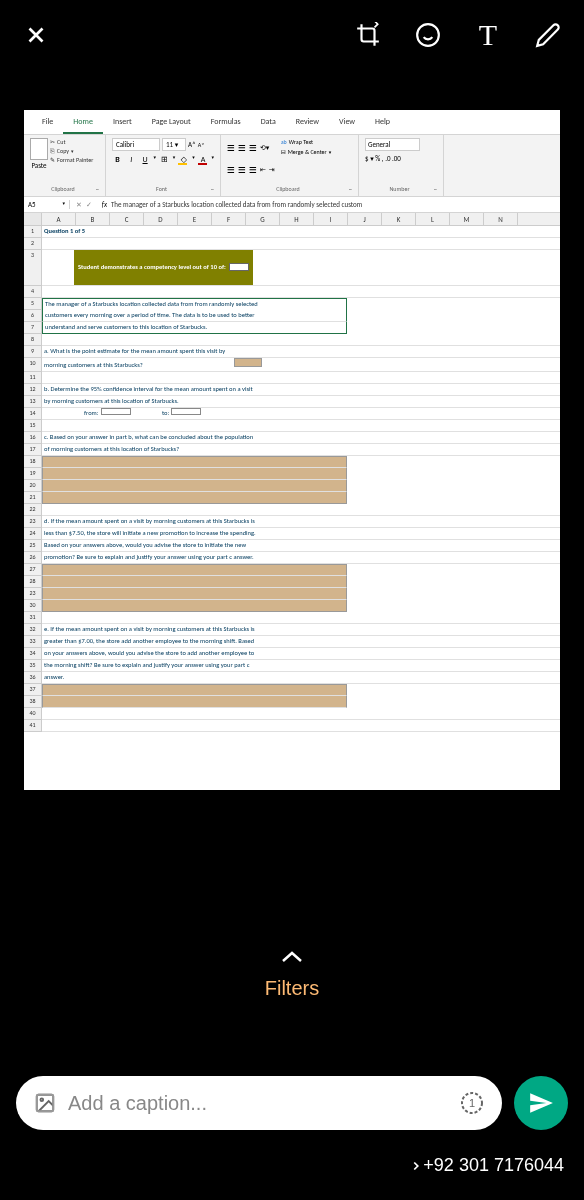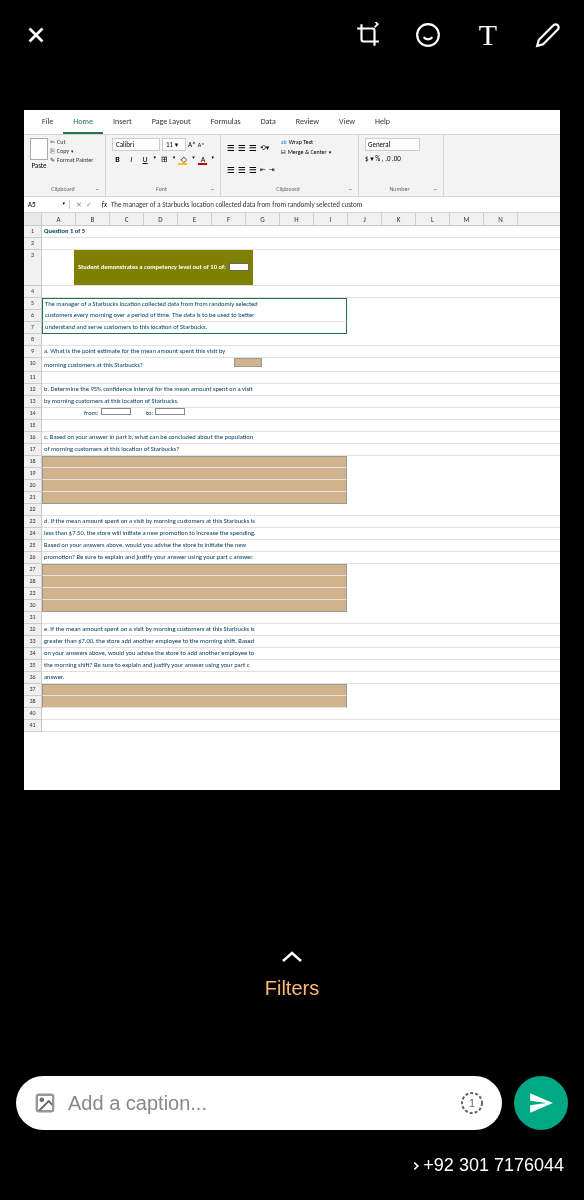--- a/index.html
+++ b/index.html
@@ -300,21 +300,21 @@
         <div class="row">
           <div class="row-h">12</div>
           <div class="cell-area">b. Determine the 95% confidence interval for the mean amount spent on a visit</div>
         </div>
         <div class="row">
           <div class="row-h">13</div>
           <div class="cell-area">by morning customers at this location of Starbucks.</div>
         </div>
         <div class="row">
           <div class="row-h">14</div>
-          <div class="cell-area"><span style="margin-left:40px">from:</span><span class="inline-input"></span> <span style="margin-left:12px">to:</span><span class="inline-input"></span></div>
+          <div class="cell-area"><span style="margin-left:40px">from:</span><span class="inline-input"></span> <span style="margin-left:28px">to:</span><span class="inline-input"></span></div>
         </div>
         <div class="row">
           <div class="row-h">15</div>
           <div class="cell-area"></div>
         </div>
         <div class="row">
           <div class="row-h">16</div>
           <div class="cell-area">c. Based on your answer in part b, what can be concluded about the population</div>
         </div>
         <div class="row">

